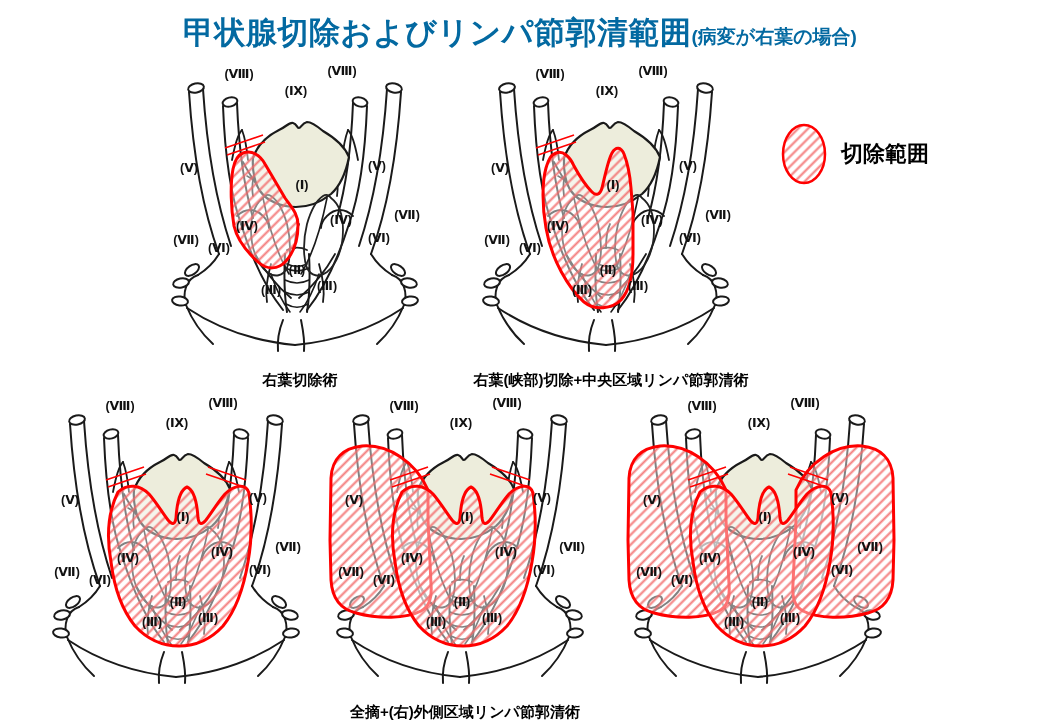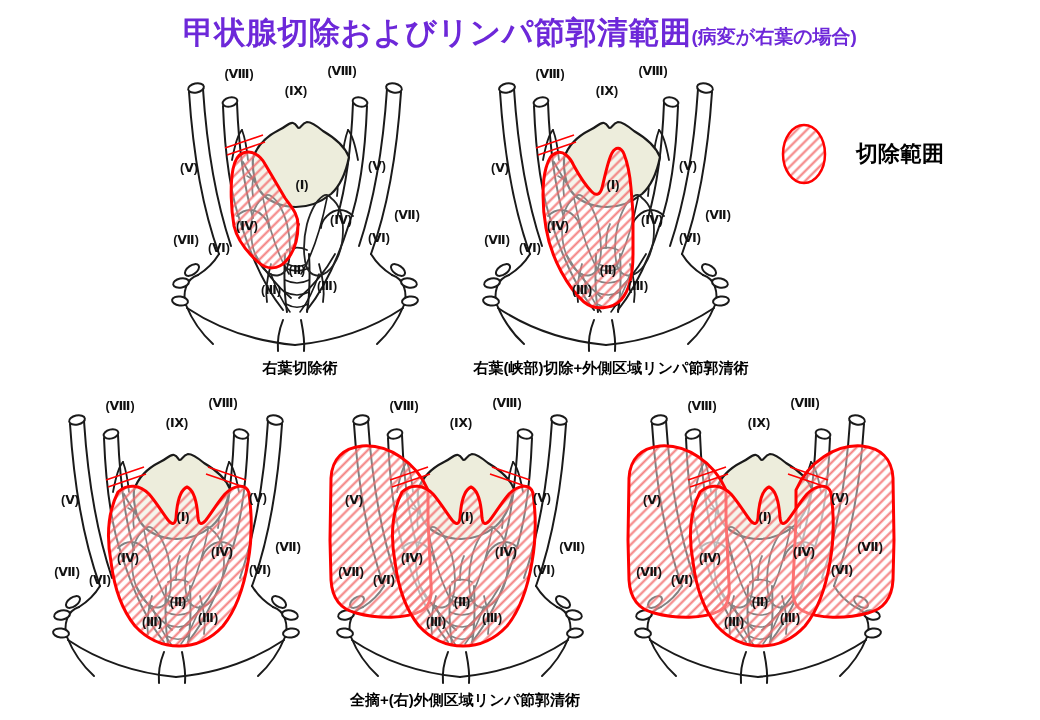--- a/index.html
+++ b/index.html
@@ -3,34 +3,34 @@
 <meta charset="utf-8">
 <style>
   html,body{margin:0;padding:0;}
   body{
     width:1040px;height:720px;position:relative;overflow:hidden;
     background:#ffffff;
     font-family:"Liberation Sans","DejaVu Sans",sans-serif;
   }
   .title-wrap{
     position:absolute;top:12px;left:0;width:1040px;
-    text-align:center;white-space:nowrap;color:#6d28d9;
+    text-align:center;white-space:nowrap;color:#0369a1;
   }
   .title-main{font-size:31px;font-weight:800;letter-spacing:.5px;}
   .title-sub{font-size:19px;font-weight:800;}
   figure.dia{position:absolute;margin:0;width:282px;}
   figure.dia svg{display:block;}
   figcaption{
-    margin-top:5px;font-size:15px;font-weight:700;color:#000;
+    margin-top:17px;font-size:15px;font-weight:700;color:#000;
     width:max-content;position:relative;left:50%;transform:translateX(-50%);
     white-space:nowrap;
   }
   .legend{
     position:absolute;left:780px;top:122px;
-    display:flex;align-items:center;gap:28px;
+    display:flex;align-items:center;gap:13px;
   }
   .legend-label{font-size:22px;font-weight:800;color:#000;white-space:nowrap;}
   .lbl{font-size:12.5px;font-weight:700;fill:#111;}
   .hidden-defs{position:absolute;width:0;height:0;}
 </style>
 </head>
 <body>
 
 <svg class="hidden-defs" aria-hidden="true">
   <defs>
@@ -146,21 +146,21 @@
   <figcaption>右葉切除術</figcaption>
 </figure>
 
 <figure class="dia" style="left:470px;top:58px">
   <svg width="282" height="296" viewBox="0 0 282 296">
     <use href="#anatomy"></use>
     <use href="#ov-right-central"></use>
     <use href="#cut-left"></use>
     <use href="#labelset"></use>
   </svg>
-  <figcaption>右葉(峡部)切除+外側区域リンパ節郭清術</figcaption>
+  <figcaption>右葉(峡部)切除+中央区域リンパ節郭清術</figcaption>
 </figure>
 
 <figure class="dia" style="left:40px;top:390px">
   <svg width="282" height="296" viewBox="0 0 282 296">
     <use href="#anatomy"></use>
     <use href="#ov-total-central"></use>
     <use href="#cut-left"></use>
     <use href="#cut-right"></use>
     <use href="#labelset"></use>
   </svg>

